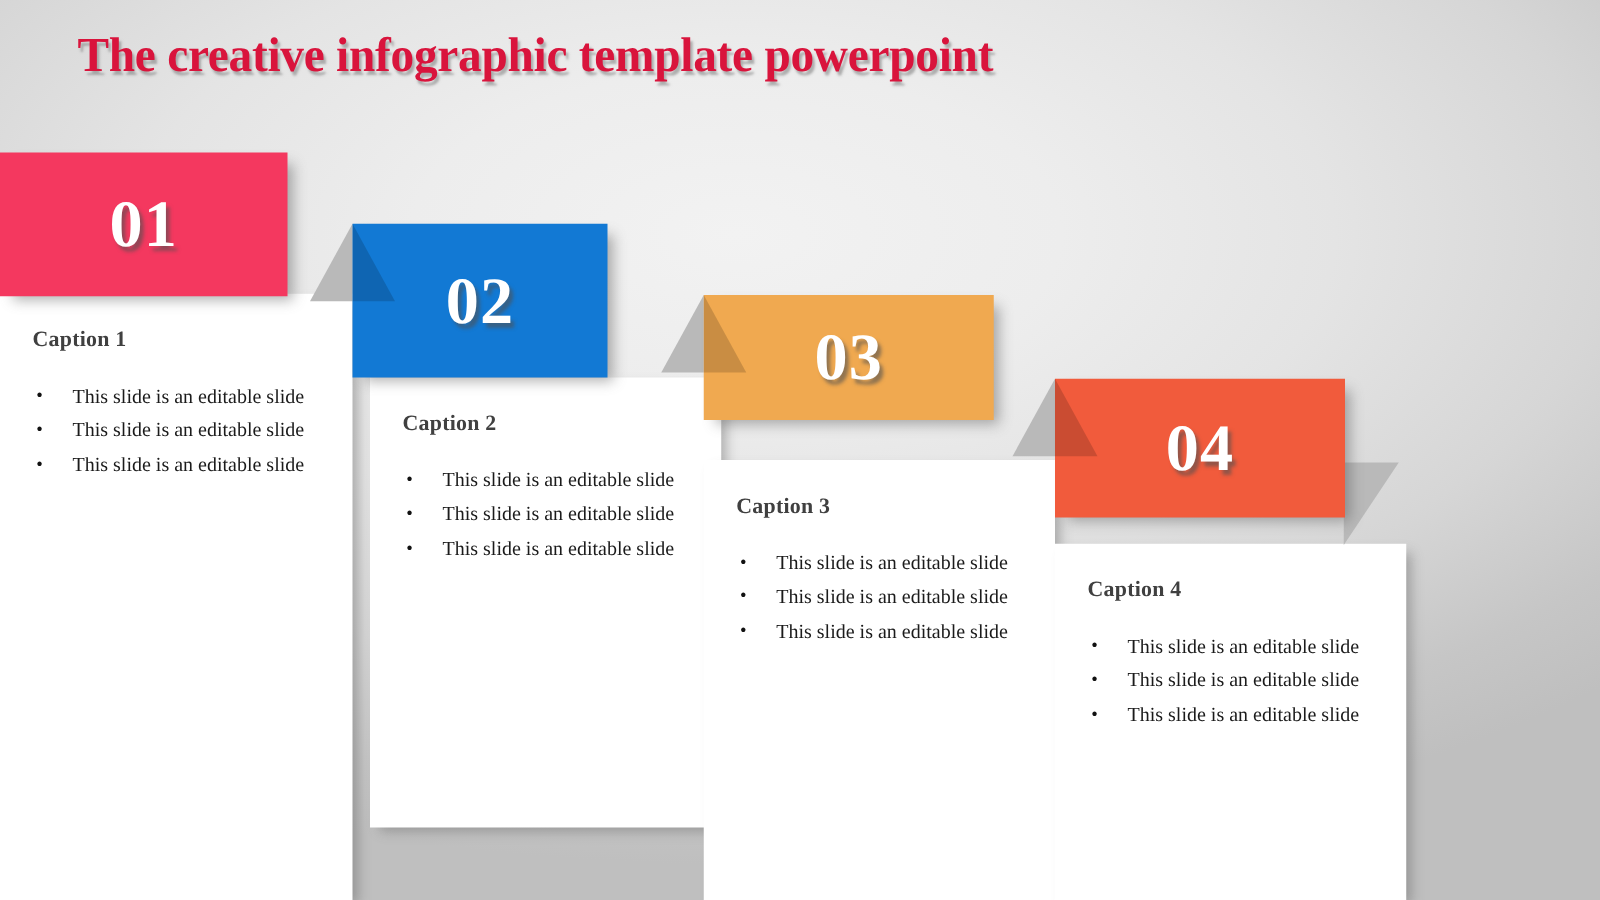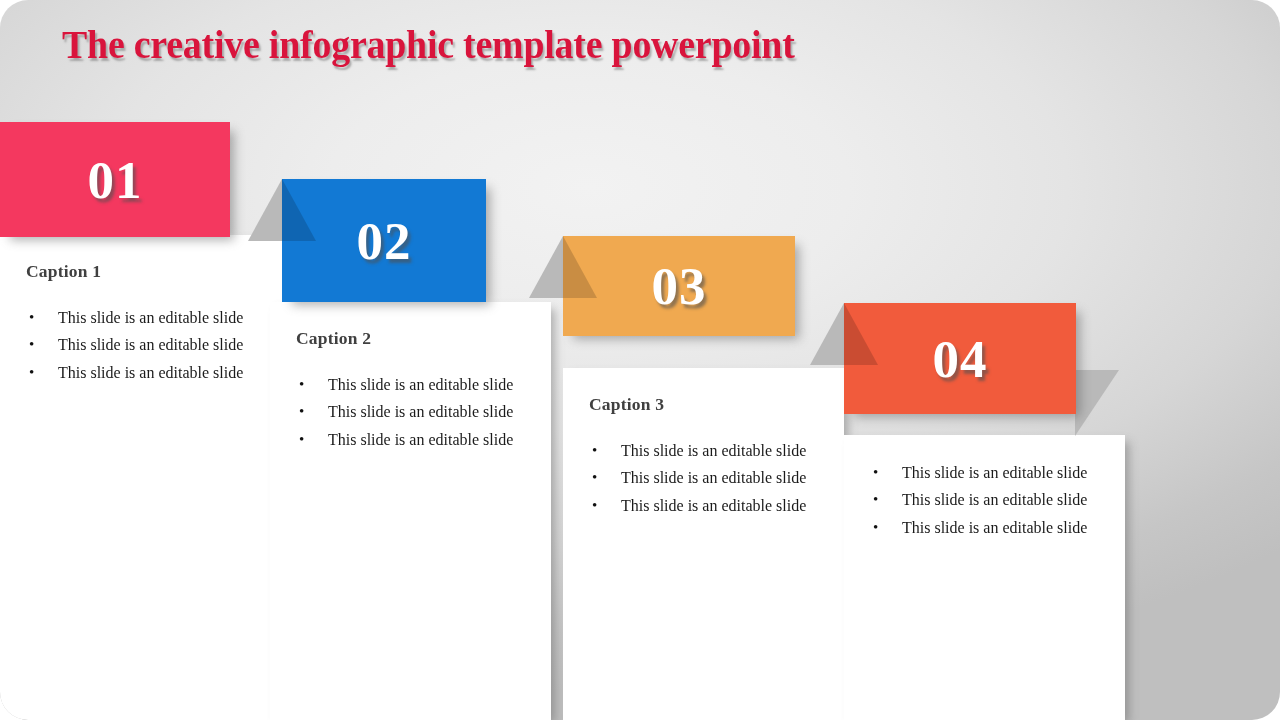--- a/index.html
+++ b/index.html
@@ -19,21 +19,20 @@
     height: 720px;
     overflow: hidden;
     background:
       radial-gradient(ellipse 78% 70% at 46% 26%,
         #f2f2f2 0%,
         #ededed 26%,
         #e4e4e4 48%,
         #d6d6d6 70%,
         #c6c6c6 88%,
         #bfbfbf 100%);
-    border-radius: 28px;
   }
 
   
   #title {
     position: absolute;
     left: 62px;
     top: 22px;
     font-family: "Liberation Serif", "DejaVu Serif", serif;
     font-size: 39px;
     font-weight: 700;
@@ -170,21 +169,21 @@
         </ul>
       </div>
     </div>
     <div class="banner" style="left:0px; top:122px; width:230px; height:115px;">
       <div class="banner-body" style="background:#f4385f;"></div>
       <div class="num">01</div>
     </div>
   </div>
 
   <div class="step">
-    <div class="panel" style="left:270px; top:302px; width:281px; height:418px;">
+    <div class="panel" style="left:296px; top:302px; width:281px; height:360px;">
       <div class="panel-inner">
         <div class="caption">Caption 2</div>
         <ul class="bullets">
           <li>This slide is an editable slide</li>
           <li>This slide is an editable slide</li>
           <li>This slide is an editable slide</li>
         </ul>
       </div>
     </div>
     <div class="fold-tl" style="left:248px; top:179px;"></div>
@@ -210,20 +209,21 @@
     <div class="banner" style="left:563px; top:236px; width:232px; height:100px;">
       <div class="banner-body" style="background:#f0a950;"></div>
       <div class="fold-shade"></div>
       <div class="num">03</div>
     </div>
   </div>
 
   <div class="step">
     <div class="panel" style="left:844px; top:435px; width:281px; height:285px;">
       <div class="panel-inner">
+        <div class="caption">Caption 4</div>
         <ul class="bullets">
           <li>This slide is an editable slide</li>
           <li>This slide is an editable slide</li>
           <li>This slide is an editable slide</li>
         </ul>
       </div>
     </div>
     <div class="fold-tl" style="left:810px; top:303px;"></div>
     <div class="fold-br" style="left:1075px; top:370px; right:auto; bottom:auto;"></div>
     <div class="banner" style="left:844px; top:303px; width:232px; height:111px;">

